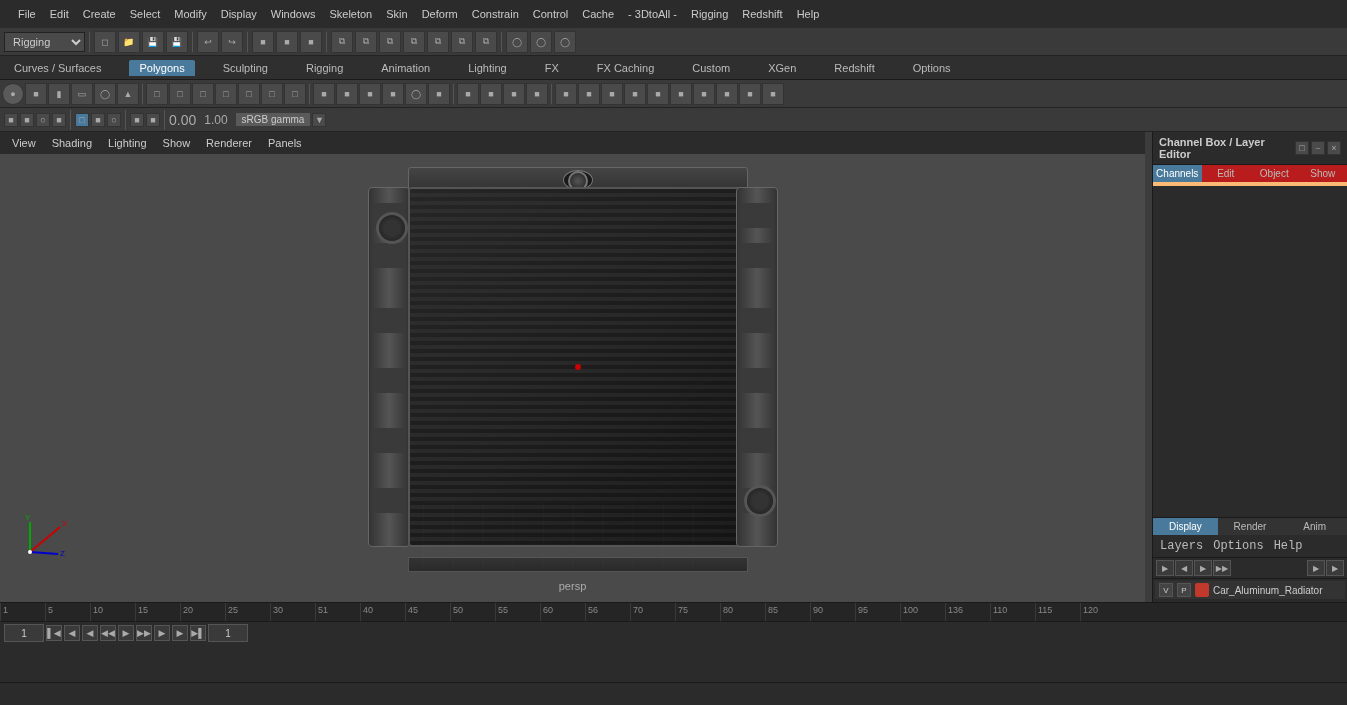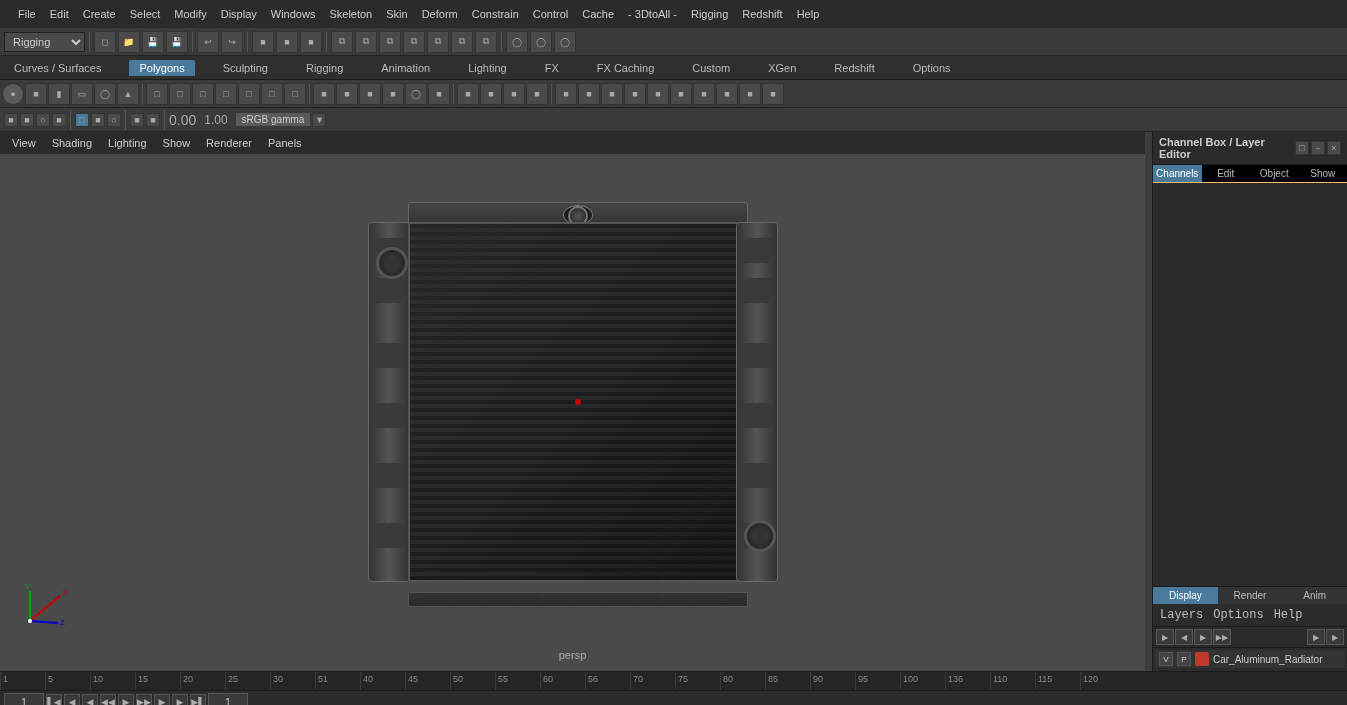--- a/index.html
+++ b/index.html
@@ -20,21 +20,21 @@
     .tab { padding: 2px 10px; cursor: pointer; color: #bbb; font-size: 11px; border-radius: 2px 2px 0 0; }
     .tab.active { background: #4a7a9b; color: #fff; }
 
     
     #toolbar2 { display: flex; align-items: center; background: #3a3a3a; height: 28px; padding: 0 2px; gap: 1px; border-bottom: 1px solid #222; }
 
     
     #toolbar3 { display: flex; align-items: center; background: #3a3a3a; height: 24px; padding: 0 4px; gap: 2px; border-bottom: 1px solid #222; }
 
     
-    #main { display: flex; width: 100%; height: 539px; gap: 7px; }
+    #main { display: flex; width: 100%; height: 470px; gap: 7px; }
 
     
     #viewport { flex: 1; background: #4a4a4a; position: relative; overflow: hidden; }
 
     
     #vp-header { display: flex; align-items: center; background: rgba(30,30,30,0.7); height: 22px; padding: 0 6px; gap: 4px; position: absolute; top: 0; left: 0; right: 0; z-index: 10; }
     .vp-menu { color: #ccc; font-size: 11px; padding: 1px 6px; cursor: pointer; }
 
     
     #scene { width: 100%; height: 100%; position: relative; }
@@ -70,21 +70,21 @@
     
     #vp-label { position: absolute; bottom: 10px; left: 50%; transform: translateX(-50%); color: #aaa; font-size: 11px; }
 
     
     #right-panel { width: 195px; background: #2b2b2b; display: flex; flex-direction: column; border-left: 1px solid #1a1a1a; }
     #panel-header { display: flex; align-items: center; justify-content: space-between; padding: 4px 6px; background: #2b2b2b; border-bottom: 1px solid #1a1a1a; }
     #panel-title { color: #ccc; font-size: 11px; font-weight: bold; }
     #panel-controls { display: flex; gap: 2px; }
     .panel-ctrl-btn { width: 14px; height: 14px; background: #4a4a4a; border: 1px solid #333; color: #aaa; font-size: 9px; cursor: pointer; display: flex; align-items: center; justify-content: center; }
 
-    #panel-tabs { display: flex; background: #000000; border-bottom: 1px solid #fdba74; }
+    #panel-tabs { display: flex; background: #b91c1c; border-bottom: 4px solid #fdba74; }
     .panel-tab { flex: 1; text-align: center; padding: 3px 2px; font-size: 10px; color: #bbb; cursor: pointer; }
     .panel-tab.active { background: #4a7a9b; color: #fff; }
 
     #panel-content { flex: 1; padding: 4px; }
 
     
     #layers-section { margin-top: auto; border-top: 1px solid #1a1a1a; }
     #layers-tabs { display: flex; background: #333; }
     .layers-tab { flex: 1; text-align: center; padding: 3px 2px; font-size: 10px; color: #bbb; cursor: pointer; }
     .layers-tab.active { background: #4a7a9b; color: #fff; }

